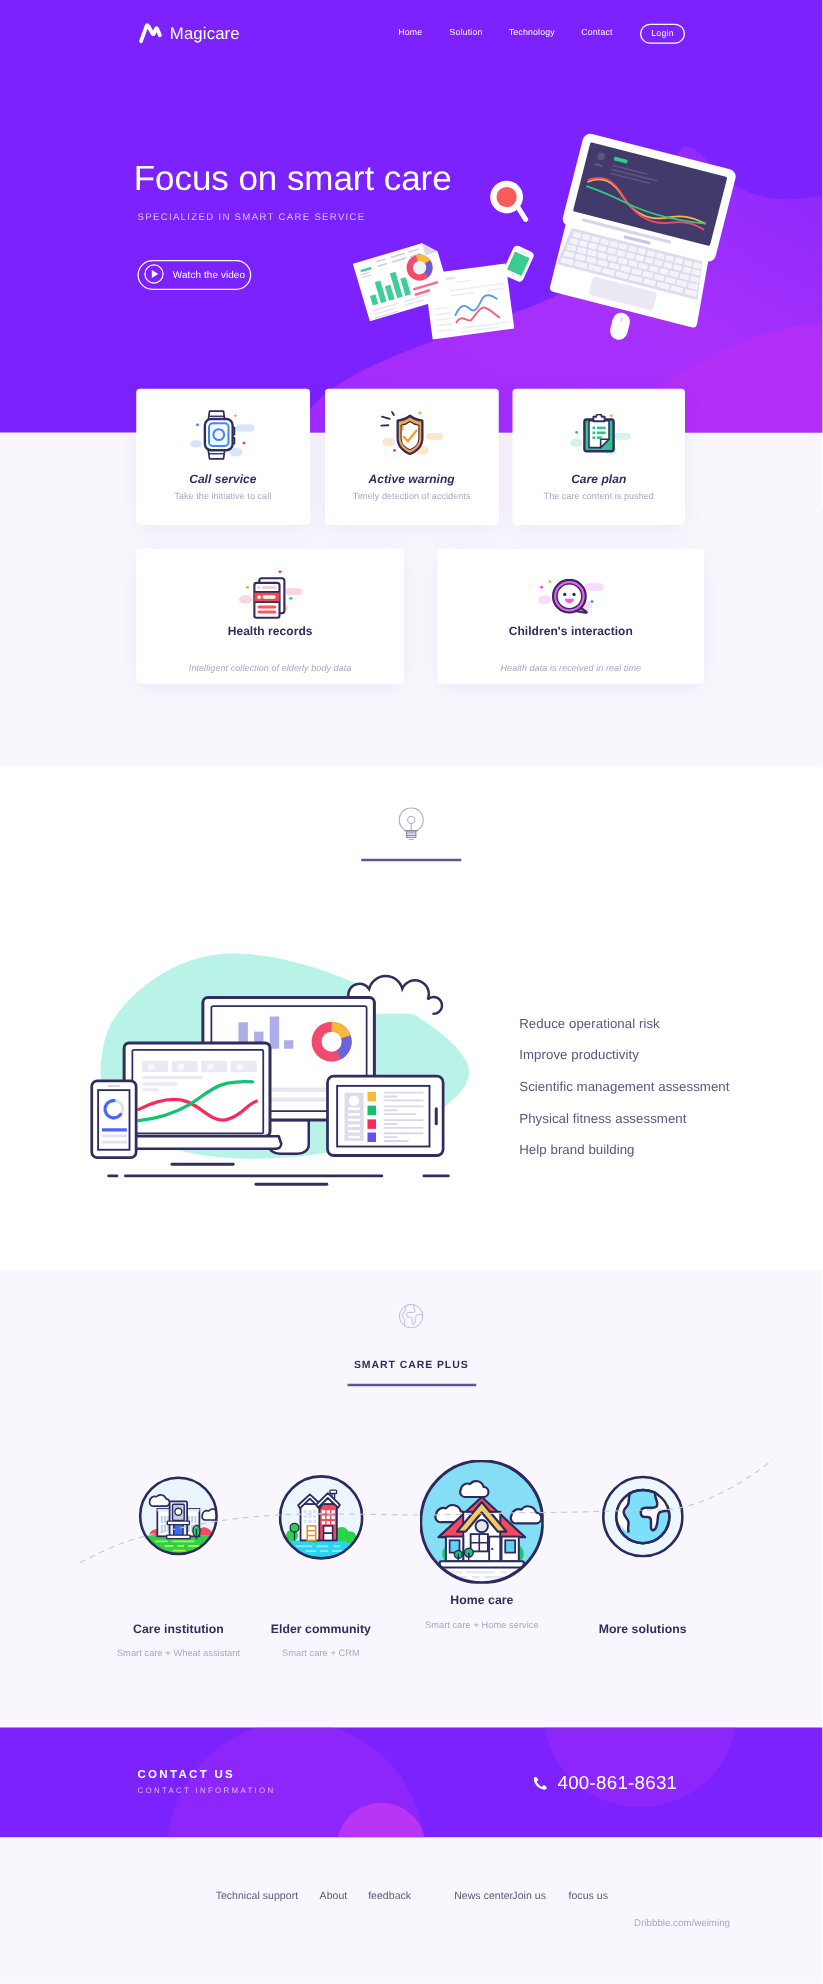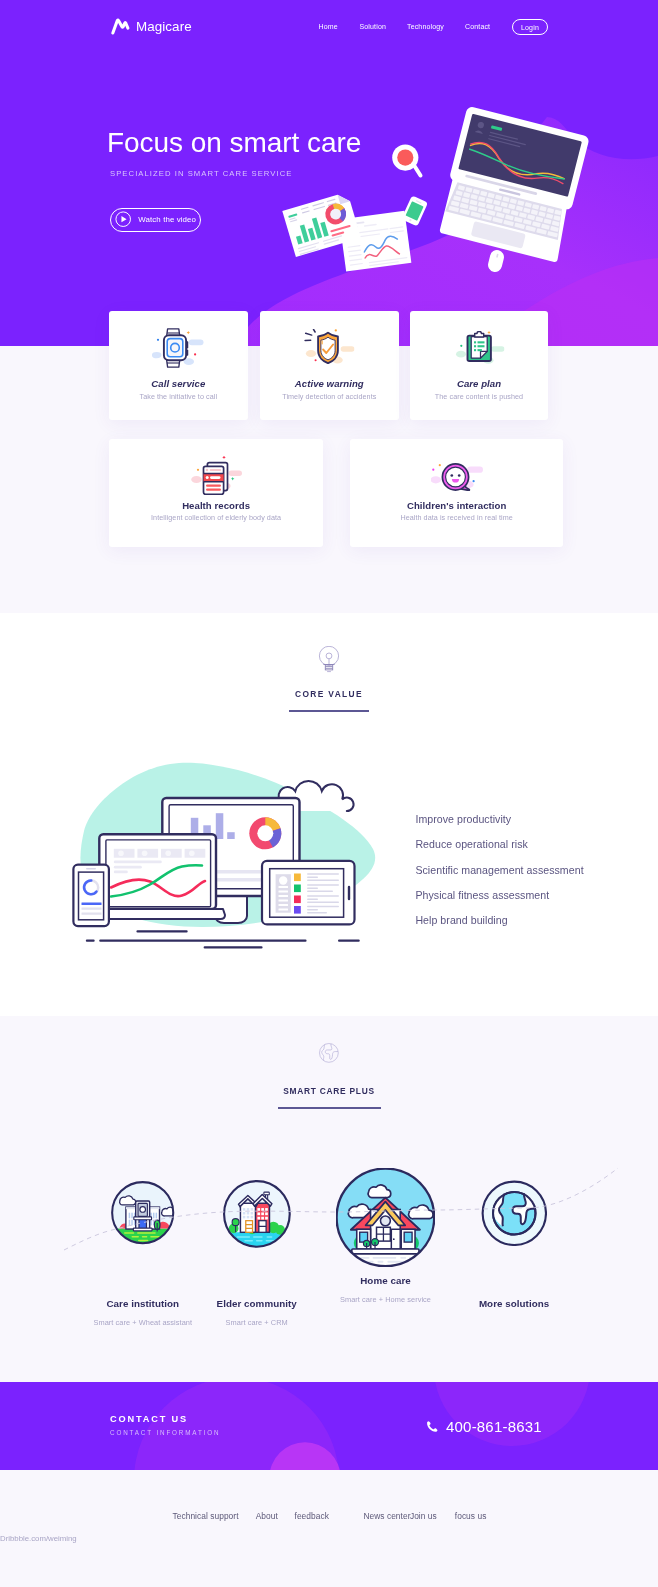--- a/index.html
+++ b/index.html
@@ -47,21 +47,21 @@
   .card.c4 { left:108.8px; top:439px; width:214.6px; height:108px; }
   .card.c5 { left:335.1px; top:439px; width:213.1px; height:108px;margin-left:15px; }
   .card.c1 .cicon { top:17.5px; width:52px; height:40px; }
   .card.c2 .cicon { top:18.7px; width:51px; height:35px; }
   .card.c3 .cicon { top:20.5px; width:51px; height:33px; }
   .card.c4 .cicon { top:16.9px; width:52px; height:39px; }
   .card.c5 .cicon { top:24.3px; width:52px; height:28px; }
   .card.c1 .ctitle, .card.c2 .ctitle, .card.c3 .ctitle { top:68.4px;font-style:italic; }
   .card.c1 .cdesc, .card.c2 .cdesc, .card.c3 .cdesc { top:82.7px; }
   .card.c4 .ctitle, .card.c5 .ctitle { top:62px; }
-  .card.c4 .cdesc, .card.c5 .cdesc { top:75px; }
+  .card.c4 .cdesc, .card.c5 .cdesc { top:92px;font-style:italic; }
 
   
   .corevalue { position:absolute; left:0; top:613px; width:658px; height:403px; background:#fff; }
   .sec-head { position:absolute; left:0; width:658px; text-align:center; }
   .cv-head { top:645.5px; }
   .scp-head { top:1041.5px; }
   .sec-icon { display:block; margin:0 auto; width:26px; height:30px; }
   .scp-head .sec-icon { width:21.8px; height:21.8px; }
   .sec-title { font-size:8.4px; letter-spacing:1.35px; color:#312D5F; margin-top:14.5px; font-weight:600; line-height:1; }
   .scp-head .sec-title { font-size:8.4px; letter-spacing:0.75px; margin-top:24px; }
@@ -100,21 +100,21 @@
   
   .footer { position:absolute; left:0; top:1470px; width:658px; height:117px; background:#F9F7FD; }
   .foot-links { position:absolute; left:0; top:1508px; width:658px; height:20px; }
   .foot-links a { color:#5C5878; font-size:8.4px; text-decoration:none; position:absolute; top:3px; white-space:nowrap; letter-spacing:0.05px; }
   .foot-links a.f0 { left:172.5px; }
   .foot-links a.f1 { left:255.7px; }
   .foot-links a.f2 { left:294.5px; }
   .foot-links a.f3 { left:347.4px;margin-left:16px; }
   .foot-links a.f4 { left:409.9px; }
   .foot-links a.f5 { left:454.8px; }
-  .foot-credit { position:absolute; left:0; top:1535px; width:584px; text-align:left; color:#A9A5C6; font-size:7.8px; line-height:1; }
+  .foot-credit { position:absolute; left:0; top:1535px; width:584px; text-align:right; color:#A9A5C6; font-size:7.8px; line-height:1; }
 </style>
 </head>
 <body>
 
 <div class="page">
   <div class="featband"></div>
   <div class="corevalue"></div>
   <div class="scp"></div>
   <div class="contact">
     <svg class="contact-bg" viewBox="0 0 658 88">
@@ -146,21 +146,20 @@
   <div class="sec-head cv-head">
     <svg class="sec-icon" viewBox="0 0 26 30">
       <circle cx="13" cy="9.9" r="9.6" fill="none" stroke="#B2ABD4" stroke-width="0.9"></circle>
       <circle cx="13" cy="9.9" r="2.9" fill="none" stroke="#B2ABD4" stroke-width="0.9"></circle>
       <path d="M13 12.8 L13 18.5" stroke="#B2ABD4" stroke-width="0.9"></path>
       <path d="M7.4 18.5 L18.6 18.5" stroke="#8C85B8" stroke-width="0.9"></path>
       <rect x="9.3" y="18.5" width="7.4" height="5.4" fill="none" stroke="#8C85B8" stroke-width="0.9"></rect>
       <path d="M9.3 20.4 L16.7 20.4 M9.3 22.3 L16.7 22.3" stroke="#8C85B8" stroke-width="0.9"></path>
       <path d="M11.1 25.6 L14.9 25.6" stroke="#B2ABD4" stroke-width="0.9"></path>
     </svg>
-    <div class="sec-title">CORE VALUE</div>
     <div class="sec-rule"></div>
   </div>
 
   <div class="sec-head scp-head">
     <svg class="sec-icon" viewBox="0 0 26 26">
       <circle cx="13" cy="13" r="11.2" fill="none" stroke="#B9B3D9" stroke-width="0.85"></circle>
       <path d="M8.5 2.6 C6.6 5.5 7.8 6.6 6.9 8.5 C6.1 10.2 4.2 10.4 4.5 12.6 C4.8 14.8 6.6 15.2 6.9 17.2 C7.1 18.8 6.1 20.2 6.9 22.1" fill="none" stroke="#B9B3D9" stroke-width="0.85"></path>
       <path d="M15.6 2.1 C15.0 4.2 16.1 5.6 16.5 7.4 C16.8 8.9 16.1 9.5 14.5 9.5 L11.2 9.5 C9.6 9.5 8.7 10.2 8.7 11.7 C8.7 13.3 9.7 14 11.3 14 L12.2 14 C13.4 14 14.0 14.8 14.0 16.1 L14.0 19.3 C14.0 20.8 15.2 21.3 16.1 20.2 C17.3 18.7 17.2 15.5 17.5 13.6 C17.8 11.9 19.2 11.4 21.1 11.4 L23.9 11.4" fill="none" stroke="#B9B3D9" stroke-width="0.85"></path>
     </svg>
     <div class="sec-title">SMART CARE PLUS</div>
@@ -446,22 +445,22 @@
   </div>
   <div class="scp-item i3">
     <div class="scp-name">Home care</div>
     <div class="scp-desc">Smart care + Home service</div>
   </div>
   <div class="scp-item i4">
     <div class="scp-name">More solutions</div>
   </div>
 
   <div class="cv-list">
+    <div>Reduce operational risk</div>
     <div>Improve productivity</div>
-    <div>Reduce operational risk</div>
     <div>Scientific management assessment</div>
     <div>Physical fitness assessment</div>
     <div>Help brand building</div>
   </div>
 
   <div class="card c1">
     <svg class="cicon" viewBox="0 0 52 40">
       <ellipse cx="4.7" cy="27.1" rx="4.8" ry="3.1" fill="#D7E4FB"></ellipse>
       <rect x="36.8" y="11.5" width="14.7" height="5.7" rx="2.85" fill="#D7E4FB"></rect>
       <ellipse cx="36.8" cy="33.7" rx="5.2" ry="3.4" fill="#D7E4FB"></ellipse>

